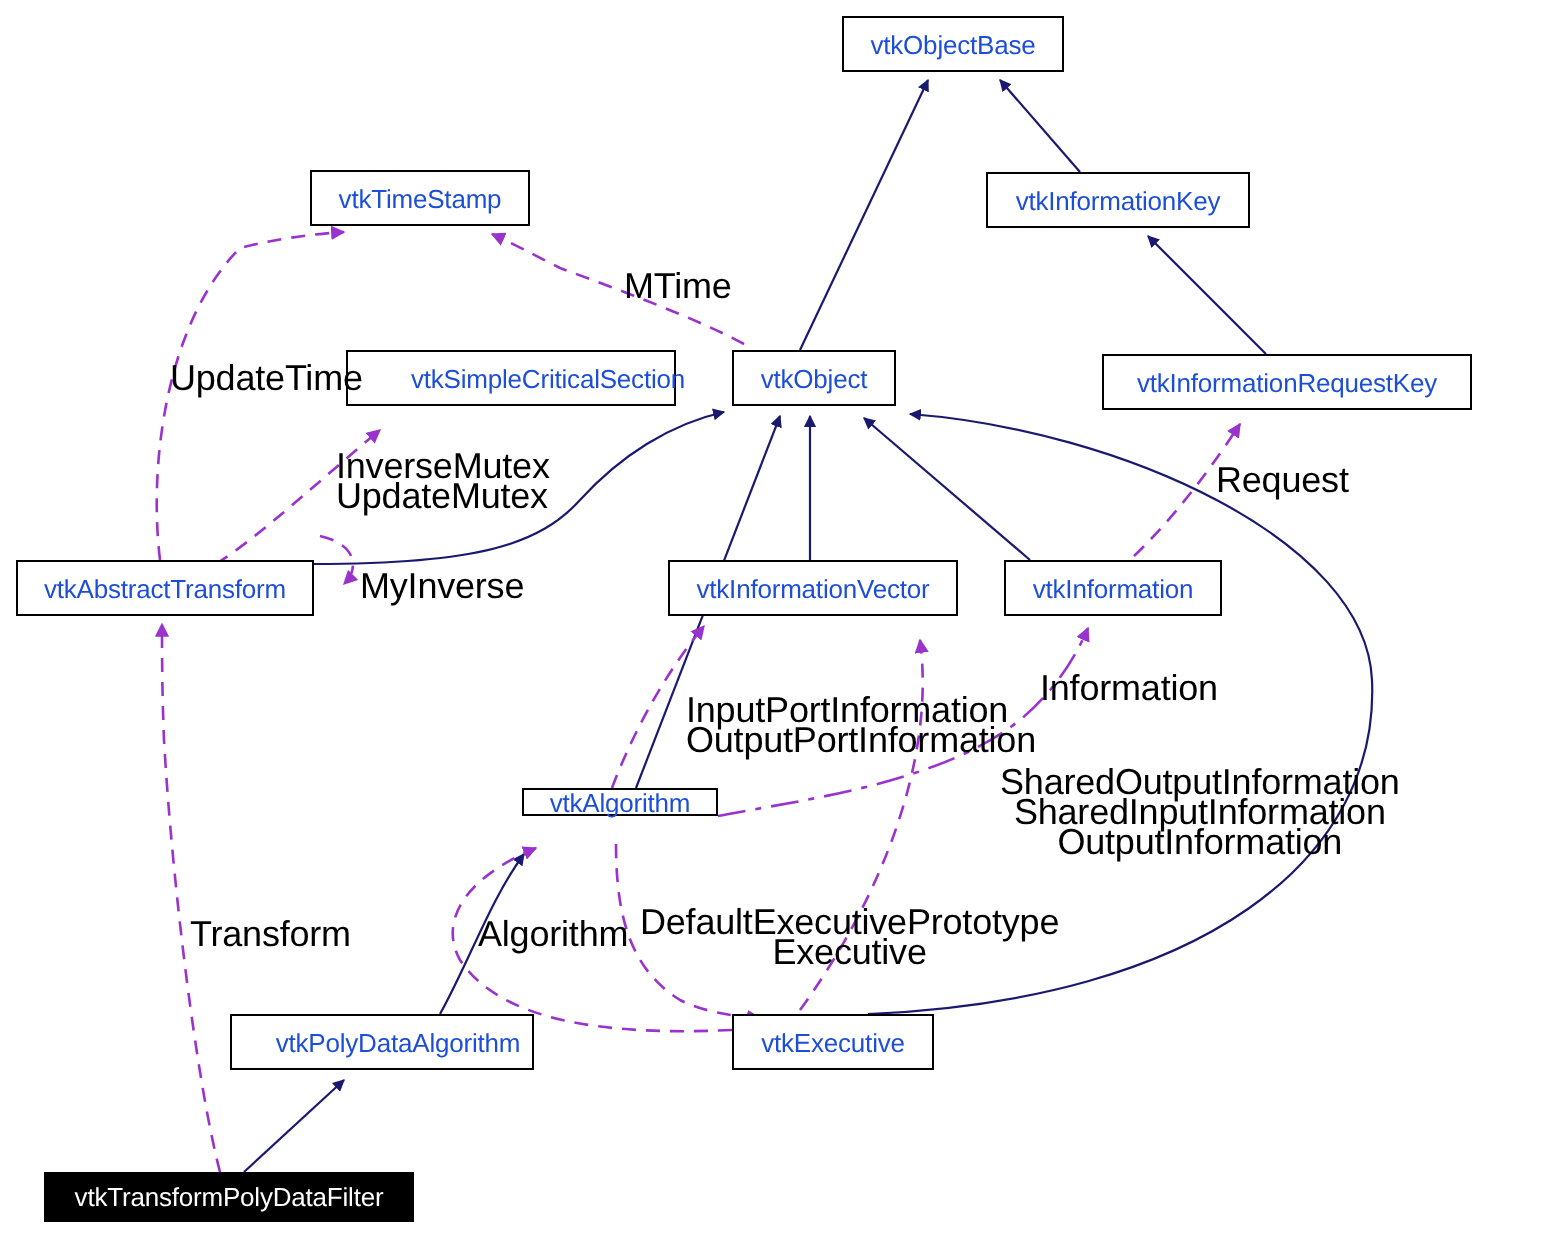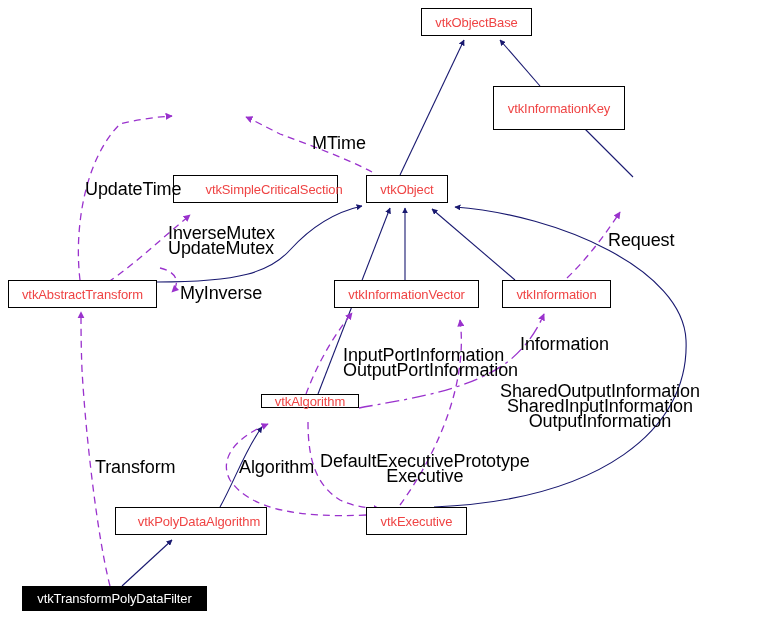--- a/index.html
+++ b/index.html
@@ -22,21 +22,21 @@
     left: 0;
     top: 0;
     width: 784px;
     height: 618px;
   }
   .node {
     position: absolute;
     box-sizing: border-box;
     border: 1px solid #000000;
     background: #ffffff;
-    color: #ef4444;
+    color: #1d4ed8;
     font-size: 13px;
     line-height: 1;
     display: flex;
     align-items: center;
     justify-content: center;
     white-space: nowrap;
     letter-spacing: -0.1px;
   }
   .node.highlight {
     background: #000000;
@@ -116,33 +116,39 @@
       <path d="M 366 515 C 300 518 250 510 230 480 C 220 462 230 440 268 424" marker-end="url(#assoc-arrow)"></path>
 
       <path d="M 110 586 C 98 540 86 440 82 370 C 81 345 81 325 81 312" marker-end="url(#assoc-arrow)"></path>
     </g>
   </svg>
 
   <div class="node" style="left:421px; top:8px; width:111px; height:28px;">
     <span>vtkObjectBase</span>
   </div>
 
-
-  <div class="node" style="left:493px; top:86px; width:132px; height:44px;">
+  <div class="node" style="left:155px; top:85px; width:110px; height:28px;">
+    <span>vtkTimeStamp</span>
+  </div>
+
+  <div class="node" style="left:493px; top:86px; width:132px; height:28px;">
     <span>vtkInformationKey</span>
   </div>
 
   <div class="node" style="left:173px; top:175px; width:165px; height:28px;padding-left:37px;">
     <span>vtkSimpleCriticalSection</span>
   </div>
 
   <div class="node" style="left:366px; top:175px; width:82px; height:28px;">
     <span>vtkObject</span>
   </div>
 
+  <div class="node" style="left:551px; top:177px; width:185px; height:28px;">
+    <span>vtkInformationRequestKey</span>
+  </div>
 
   <div class="node" style="left:8px; top:280px; width:149px; height:28px;">
     <span>vtkAbstractTransform</span>
   </div>
 
   <div class="node" style="left:334px; top:280px; width:145px; height:28px;">
     <span>vtkInformationVector</span>
   </div>
 
   <div class="node" style="left:502px; top:280px; width:109px; height:28px;">

